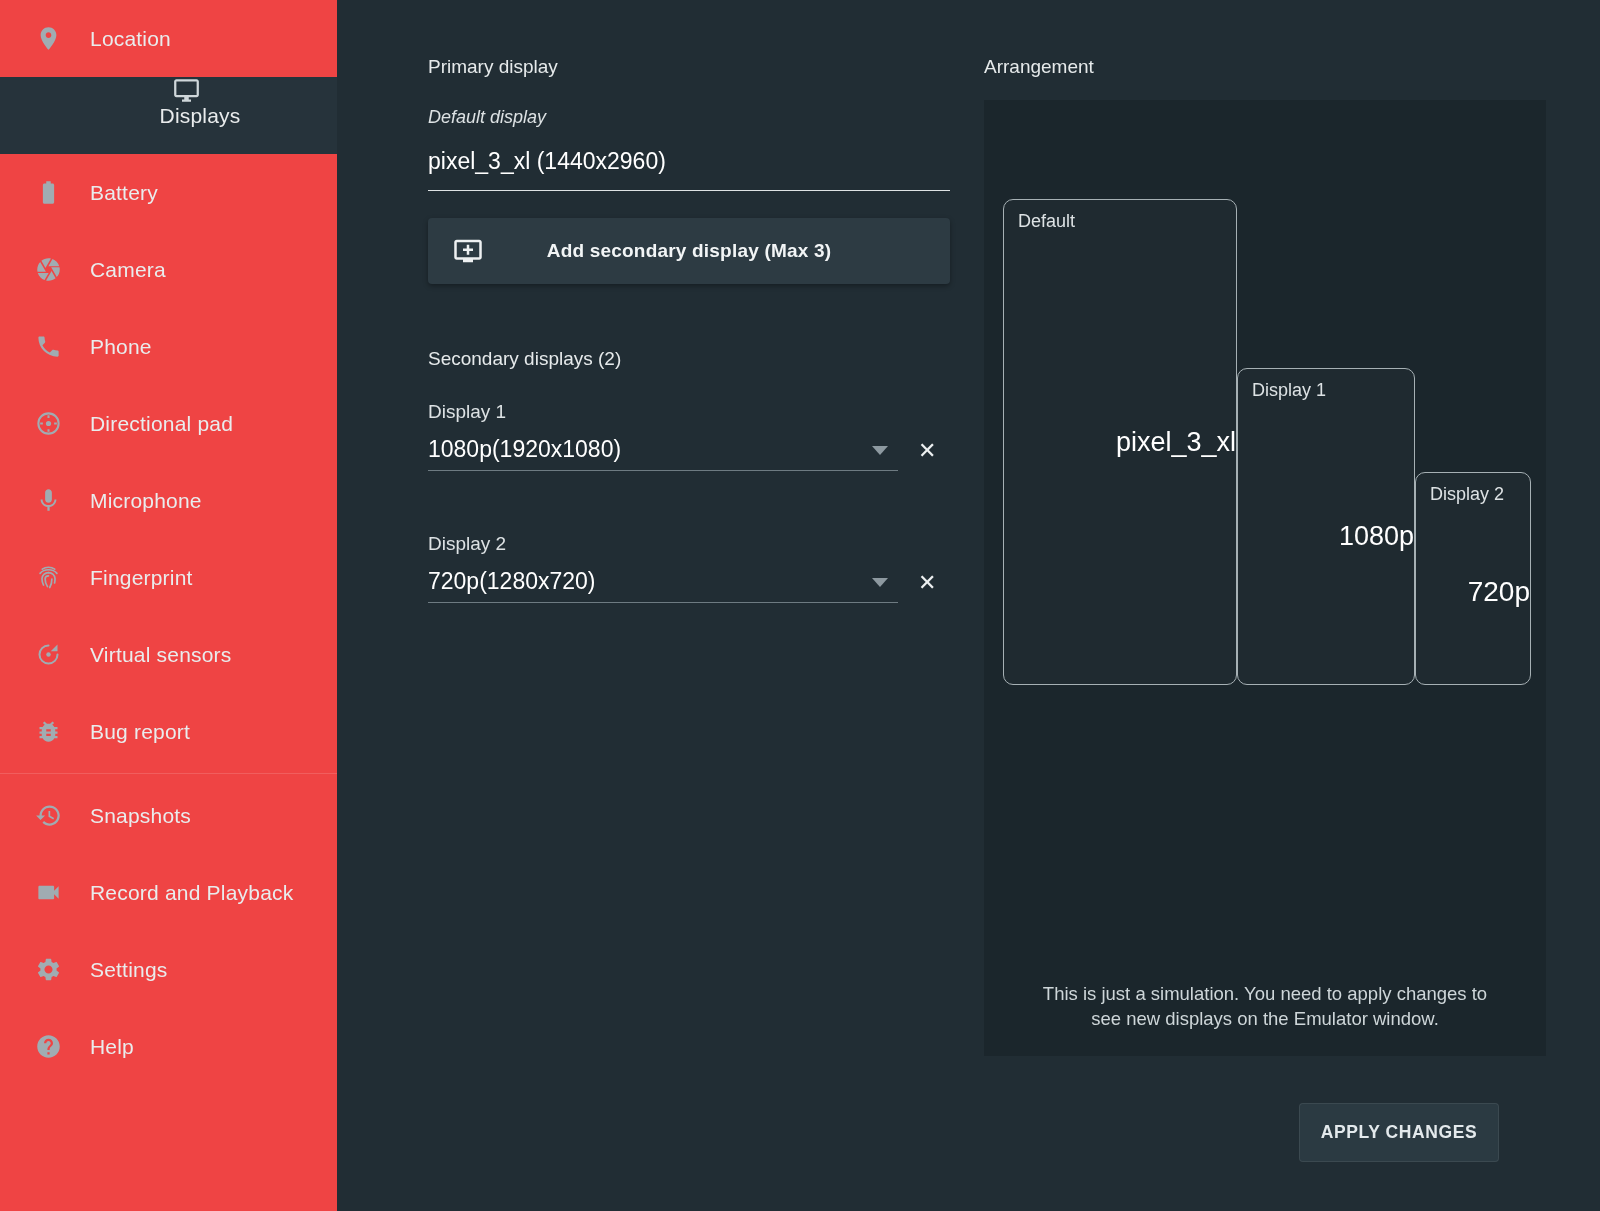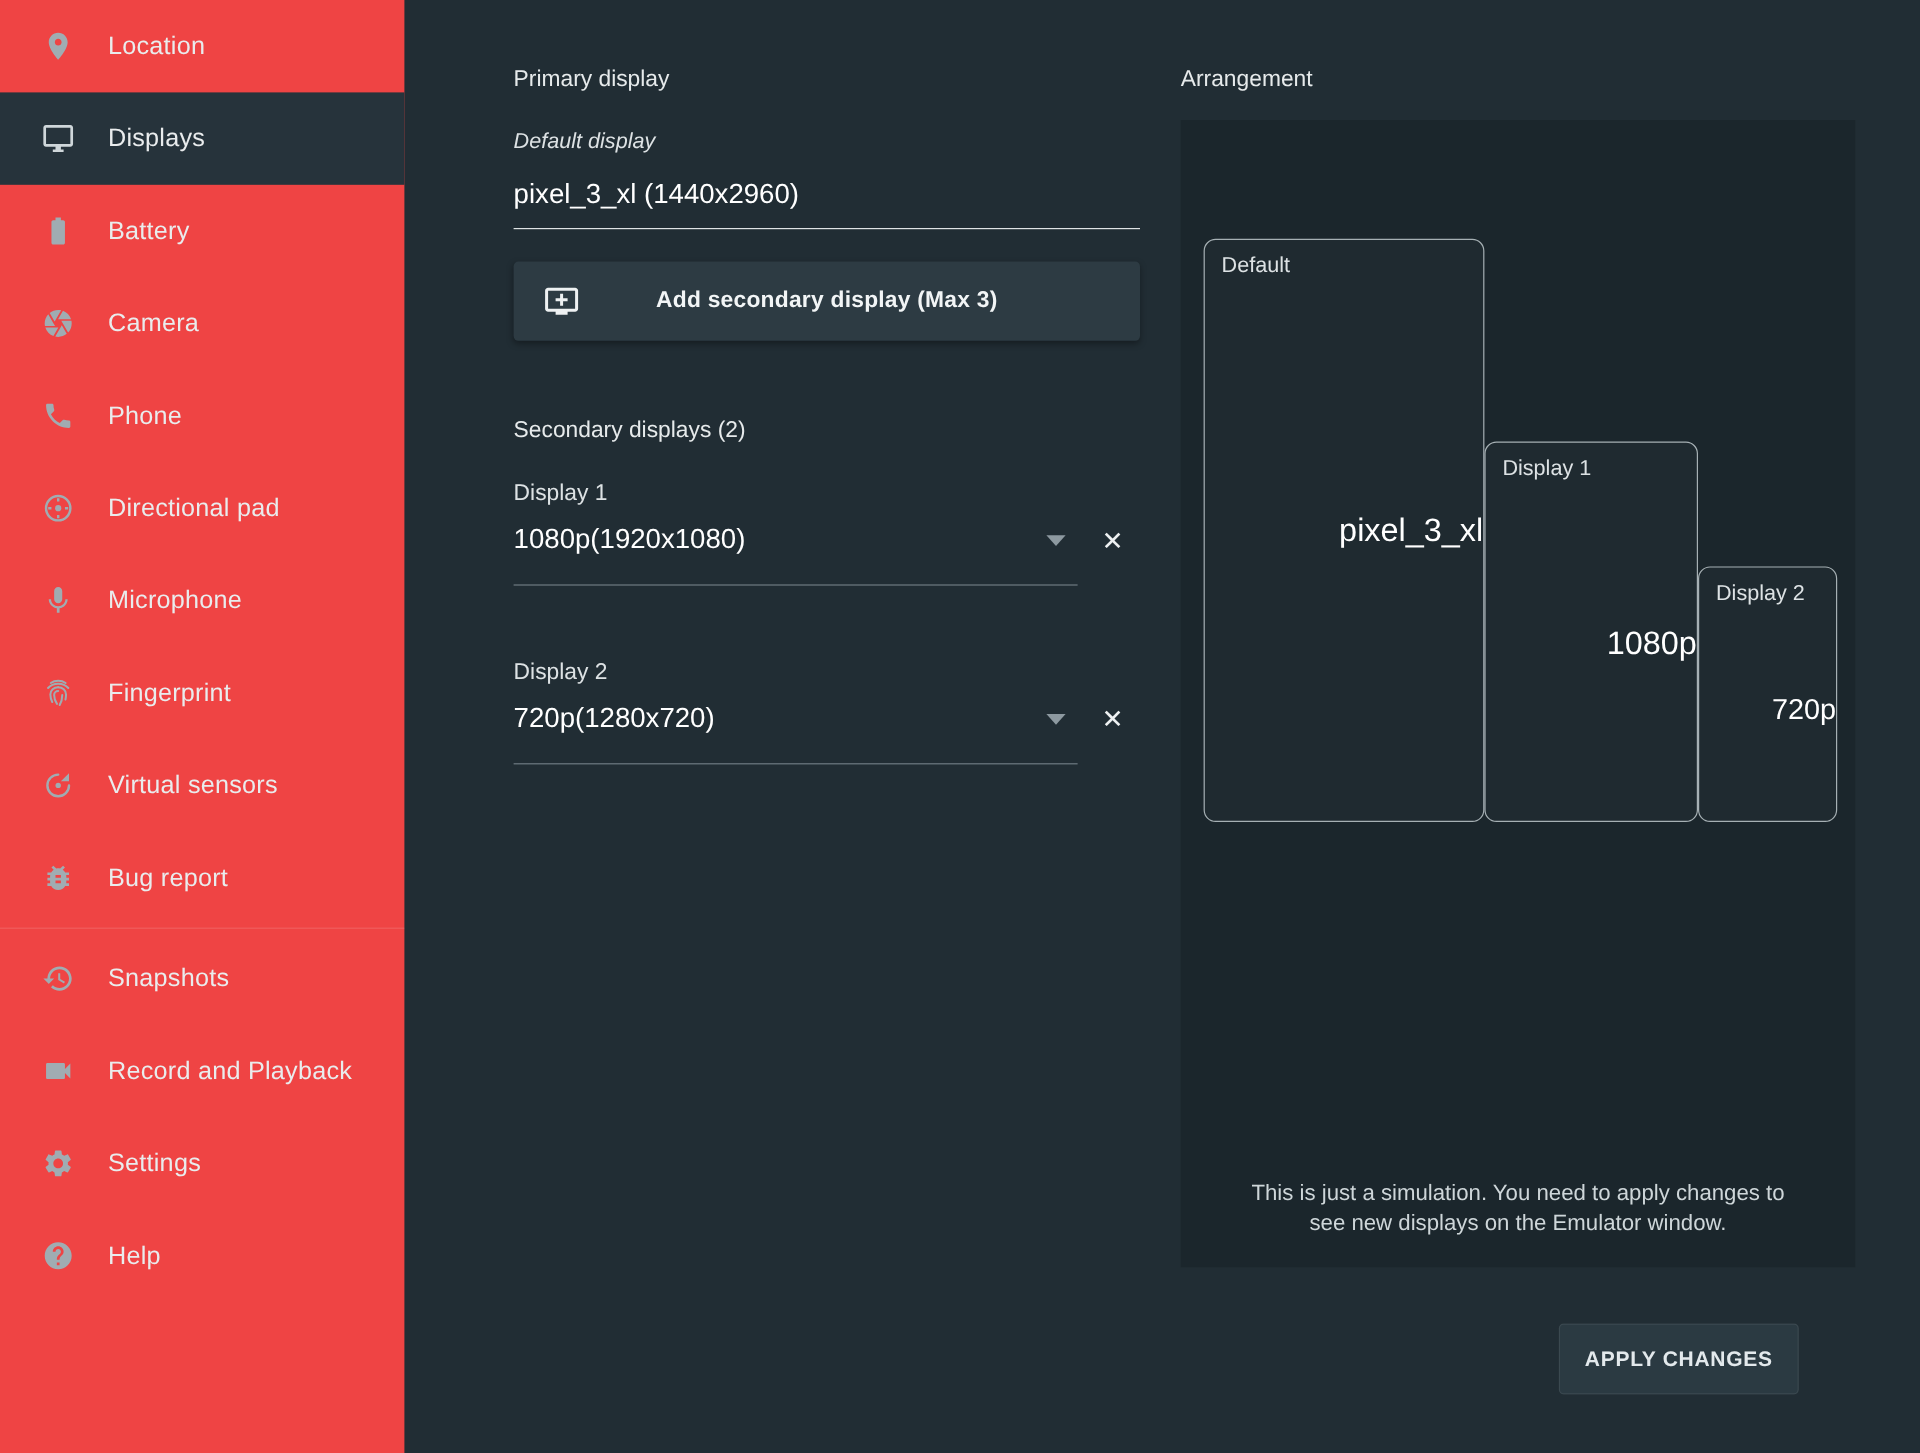--- a/index.html
+++ b/index.html
@@ -12,21 +12,21 @@
 
   
   .sidebar {
     position:absolute; left:0; top:0; width:337px; height:100%;
     background:#ef4444;
   }
   .side-item {
     height:77px; display:flex; align-items:center; padding-left:35px;
     cursor:pointer;
   }
-  .side-item.selected { background:#26333b; }
+  .side-item.selected { background:#26333b;flex-direction:column; }
   .sicon { width:27px; height:27px; flex:0 0 27px; display:flex; align-items:center; justify-content:center; }
   .sicon svg { width:27px; height:27px; }
   .slabel { margin-left:28px; font-size:21px; color:#e9eced; letter-spacing:0.2px; }
   .side-divider { height:1px; background:rgba(255,255,255,0.14); margin:3px 0; }
 
   
   .main { position:absolute; left:428px; top:0; width:522px; }
   .section-title { font-size:19px; font-weight:500; color:#e6eaeb; }
   .t-primary { margin-top:56px; }
   .field-label { font-size:18px; color:#dde2e4; margin-top:29px;font-style:italic; }
@@ -42,21 +42,21 @@
   }
   .add-btn .btn-icon { position:absolute; left:25px; top:18px; width:30px; height:30px; }
   .add-btn .btn-icon svg { width:30px; height:30px; }
   .add-btn .btn-label { width:100%; text-align:center; font-size:19px; font-weight:700; letter-spacing:0.2px; }
   .t-secondary { margin-top:64px; }
   .disp-label { font-size:19px; color:#dde2e4; }
   .dl-1 { margin-top:31px; }
   .dl-2 { margin-top:62px; }
   .field-row { display:flex; align-items:flex-start; margin-top:13px; }
   .dropdown {
-    position:relative; width:470px; padding-bottom:24px;
+    position:relative; width:470px; padding-bottom:7px;
     border-bottom:1px solid #6e7b82; cursor:pointer;
   }
   .dd-value { font-size:23px; color:#ffffff; }
   .chevron {
     position:absolute; right:10px; top:10px; width:0; height:0;
     border-left:8px solid transparent; border-right:8px solid transparent;
     border-top:9px solid #8d99a0;
   }
   .close-x {
     margin-left:20px; margin-top:1px; font-size:22px; font-weight:700;
@@ -72,21 +72,21 @@
   .disp-box {
     position:absolute; border:1px solid #a6b0b4; border-radius:10px;
     background:rgba(255,255,255,0.02);
     display:flex; align-items:center; justify-content:flex-end; cursor:grab;
   }
   .box-default { left:19px;  top:99px;  width:234px; height:486px; }
   .box-d1      { left:253px; top:268px; width:178px; height:317px; }
   .box-d2      { left:431px; top:372px; width:116px; height:213px; }
   .box-label { position:absolute; left:14px; top:11px; font-size:18px; color:#dde2e4; }
   .box-value { font-size:27px; color:#ffffff; }
-  .box-d2 .box-value { font-size:24px; margin-top:27px; }
+  .box-d2 .box-value { font-size:28px; margin-top:27px; }
   .box-d1 .box-value { margin-top:20px; }
   .arr-note {
     position:absolute; left:46px; top:845px; width:470px;
     text-align:center; font-size:18.5px; line-height:1.36; color:#ced6d9;margin-top:36px;
   }
 
   
   .apply-btn {
     position:absolute; left:1299px; top:1103px; width:200px; height:59px;
     background:#2b3a42; border:1px solid rgba(255,255,255,0.08); border-radius:4px;

